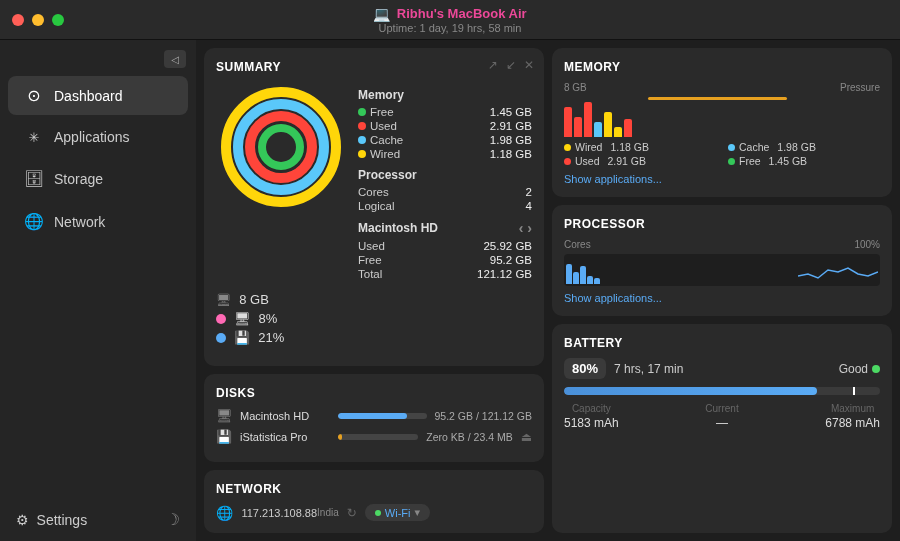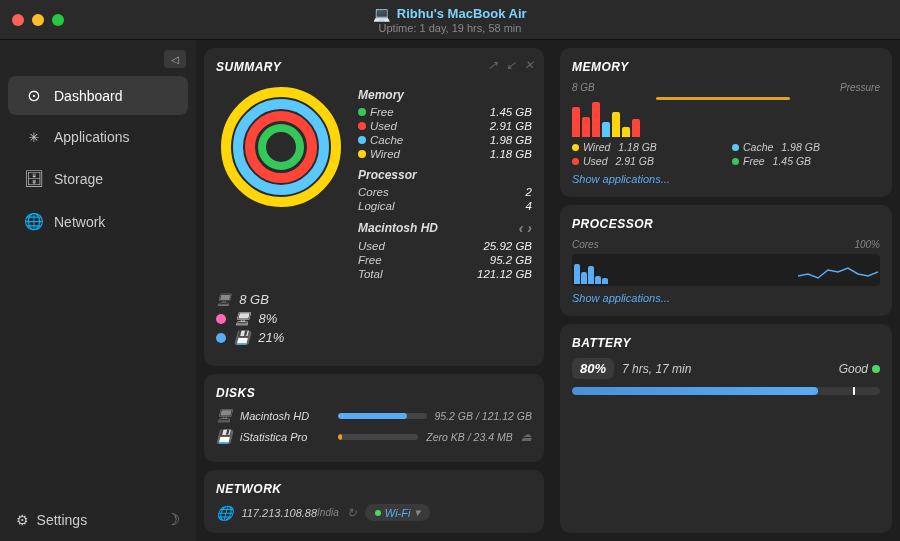--- a/index.html
+++ b/index.html
@@ -39,21 +39,21 @@
     .tb-min { background: #ffbd2e; }
     .tb-max { background: #28c840; }
     .titlebar-info {
       display: flex;
       flex-direction: column;
       align-items: center;
     }
     .titlebar-title {
       font-size: 13px;
       font-weight: 600;
-      color: #7dd3fc;
+      color: #ec4899;
     }
     .titlebar-subtitle {
       font-size: 11px;
       color: #888;
     }
     .titlebar-icon {
       margin-right: 6px;
       font-size: 14px;
     }
     .titlebar-title-row {
@@ -482,23 +482,22 @@
     .content-area {
       flex: 1;
       display: flex;
       flex-direction: column;
       gap: 8px;
       padding: 8px;
       overflow: hidden;
     }
     .content-row {
       display: flex;
-      gap: 16px;
+      gap: 8px;
       flex: 1;
-      font-style: italic;
     }
     .left-col {
       display: flex;
       flex-direction: column;
       gap: 8px;
       width: 340px;
       flex-shrink: 0;
     }
     .right-col {
       display: flex;
@@ -795,18 +794,32 @@
             <div class="battery-time">7 hrs, 17 min</div>
             <div class="battery-status">
               <span>Good</span>
               <div class="battery-good-dot"></div>
             </div>
           </div>
           <div class="battery-bar-outer">
             <div class="battery-bar-inner" style="width:80%"></div>
             <div class="battery-bar-marker"></div>
           </div>
+          <div class="battery-capacity-row">
+            <div class="battery-cap-item">
+              <span class="battery-cap-label">Capacity</span>
+              <span class="battery-cap-value">5183 mAh</span>
+            </div>
+            <div class="battery-cap-item">
+              <span class="battery-cap-label">Current</span>
+              <span class="battery-cap-value">—</span>
+            </div>
+            <div class="battery-cap-item">
+              <span class="battery-cap-label">Maximum</span>
+              <span class="battery-cap-value">6788 mAh</span>
+            </div>
+          </div>
         </div>
 
       </div>
     </div>
   </div>
 </div>
 
 </body></html>

